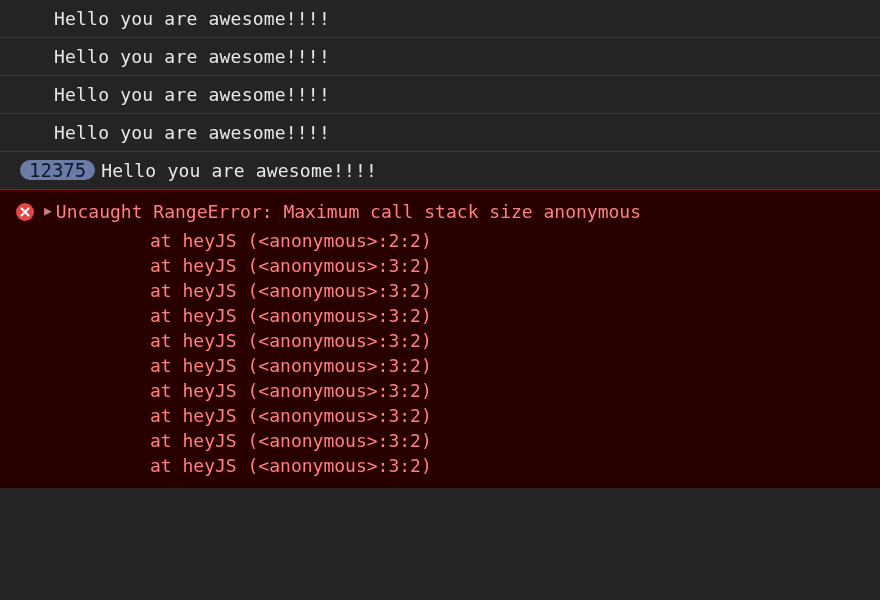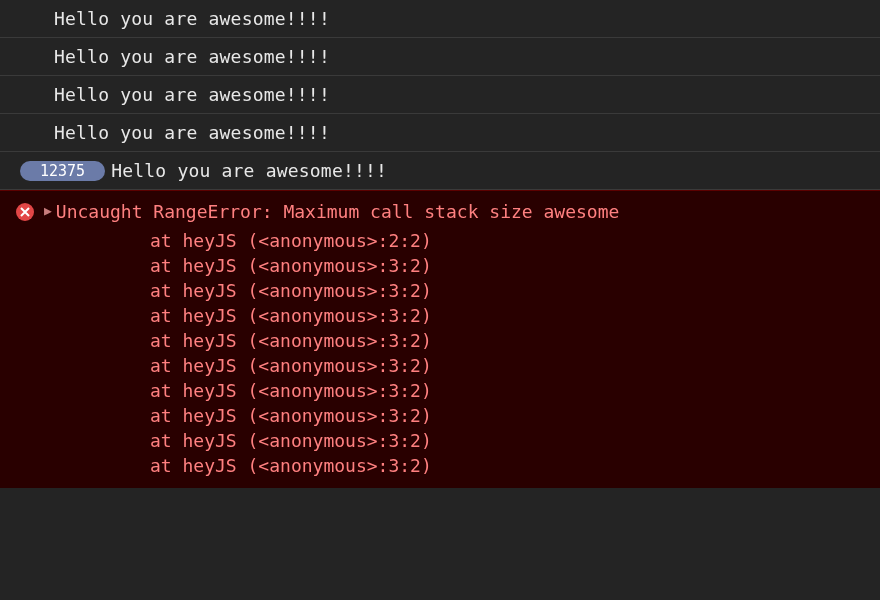--- a/index.html
+++ b/index.html
@@ -14,37 +14,37 @@
       font-family: "Menlo", "Monaco", "Consolas", monospace;
       font-size: 18px;
       overflow: hidden;
     }
     .console {
       width: 100%;
       height: 100%;
     }
     .log-row {
       display: flex;
-      align-items: flex-end;
+      align-items: flex-start;
       padding: 8px 0 8px 54px;
       border-bottom: 1px solid #3a3a3a;
       color: #e8e8e8;
     }
     .log-row.with-count {
       padding-left: 20px;
     }
     .count-badge {
       display: inline-flex;
       align-items: center;
       justify-content: center;
       background: #6b7ba8;
-      color: #ffffff;
+      color: #0f172a;
       border-radius: 10px;
-      padding: 1px 20px;
-      font-size: 15px;
+      padding: 1px 9px;
+      font-size: 19px;
       margin-right: 6px;
       min-width: 48px;
       height: 20px;
       line-height: 1;
     }
     .log-text {
       white-space: pre;
       letter-spacing: 0.2px;
     }
     .error-block {
@@ -123,21 +123,21 @@
   </div>
 
   <div class="error-block">
     <div class="error-header">
       <span class="error-icon">
         <svg viewBox="0 0 10 10">
             <path d="M1 1 L9 9 M9 1 L1 9" stroke="#fff" stroke-width="2" fill="none"></path>
           </svg>
       </span>
       <span class="disclosure">▶</span>
-      <span class="error-message">Uncaught RangeError: Maximum call stack size awesome</span>
+      <span class="error-message">Uncaught RangeError: Maximum call stack size anonymous</span>
     </div>
     <div class="stack-lines">
       <div class="stack-line">at heyJS (&lt;anonymous&gt;:2:2)</div>
       <div class="stack-line">at heyJS (&lt;anonymous&gt;:3:2)</div>
       <div class="stack-line">at heyJS (&lt;anonymous&gt;:3:2)</div>
       <div class="stack-line">at heyJS (&lt;anonymous&gt;:3:2)</div>
       <div class="stack-line">at heyJS (&lt;anonymous&gt;:3:2)</div>
       <div class="stack-line">at heyJS (&lt;anonymous&gt;:3:2)</div>
       <div class="stack-line">at heyJS (&lt;anonymous&gt;:3:2)</div>
       <div class="stack-line">at heyJS (&lt;anonymous&gt;:3:2)</div>

